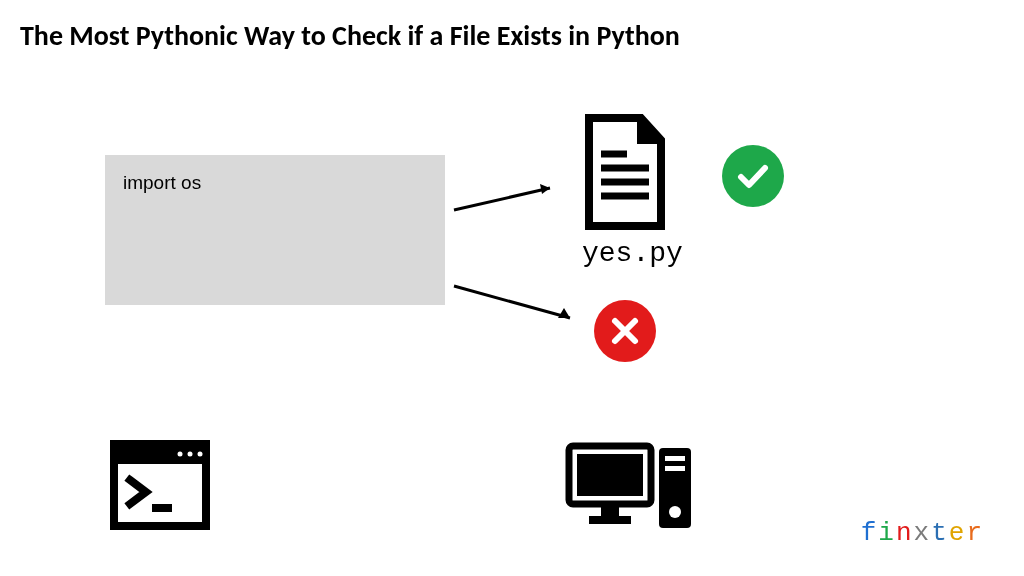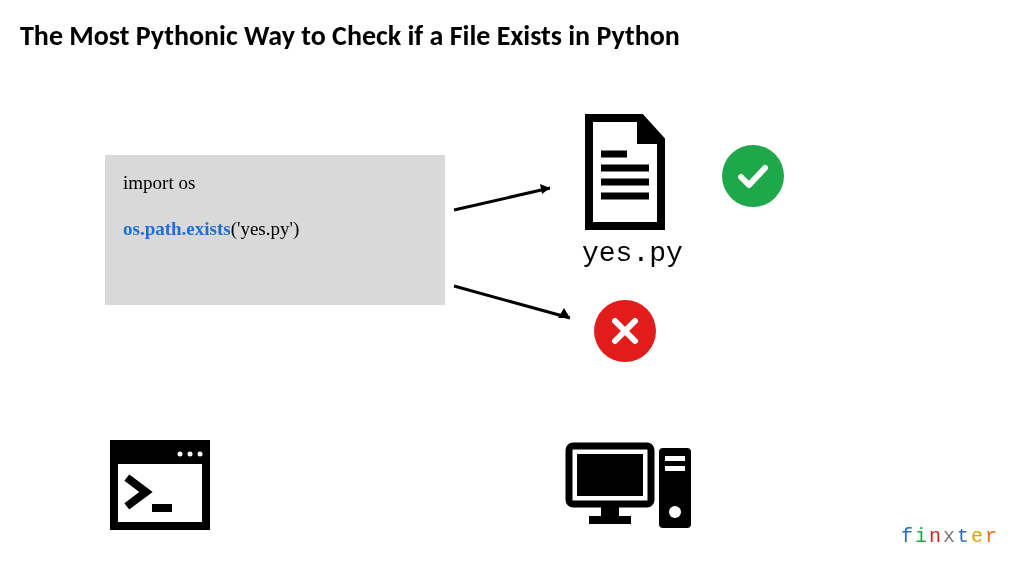--- a/index.html
+++ b/index.html
@@ -20,21 +20,21 @@
     color: #000;
   }
   .code-box {
     position: absolute;
     top: 155px;
     left: 105px;
     width: 340px;
     height: 150px;
     background: #d9d9d9;
     padding: 14px 18px;
-    font-family: Liberation Serif, serif;
+    font-family: Liberation Sans, sans-serif;
     font-size: 19px;
     line-height: 1.45;
     color: #000;
   }
   .code-line { white-space: pre; margin-bottom: 18px; }
   .code-line:last-child { margin-bottom: 0; }
   .kw-blue { color: #1f6fd1; }
   .kw-bold { font-weight: 700; }
   .arrow {
     position: absolute;
@@ -82,35 +82,34 @@
     left: 110px;
   }
   .computer-icon {
     position: absolute;
     top: 440px;
     left: 565px;
   }
   .brand {
     position: absolute;
     bottom: 28px;
-    right: 25px;
+    right: 40px;
     font-family: 'Courier New', monospace;
-    font-size: 20px;
+    font-size: 26px;
     letter-spacing: 2px;
   }
   .brand span { display: inline-block; }
 </style>
 </head>
 <body>
 
 <div class="title">The Most Pythonic Way to Check if a File Exists in Python</div>
 
 <div class="code-box">
   <div class="code-line"><span>import</span><span> os</span></div>
-  <div class="code-line"><span class="kw-blue kw-bold">os.path.exists</span><span>('yes.py')</span></div>
 </div>
 
 <svg class="arrow" style="top:180px;left:450px" width="120" height="40" viewBox="0 0 120 40">
   <line x1="4" y1="30" x2="100" y2="8" stroke="#000" stroke-width="3"></line>
   <polygon points="100,8 90,4 92,14" fill="#000"></polygon>
 </svg>
 
 <svg class="arrow" style="top:280px;left:450px" width="140" height="50" viewBox="0 0 140 50">
   <line x1="4" y1="6" x2="120" y2="38" stroke="#000" stroke-width="3"></line>
   <polygon points="120,38 108,38 114,28" fill="#000"></polygon>

